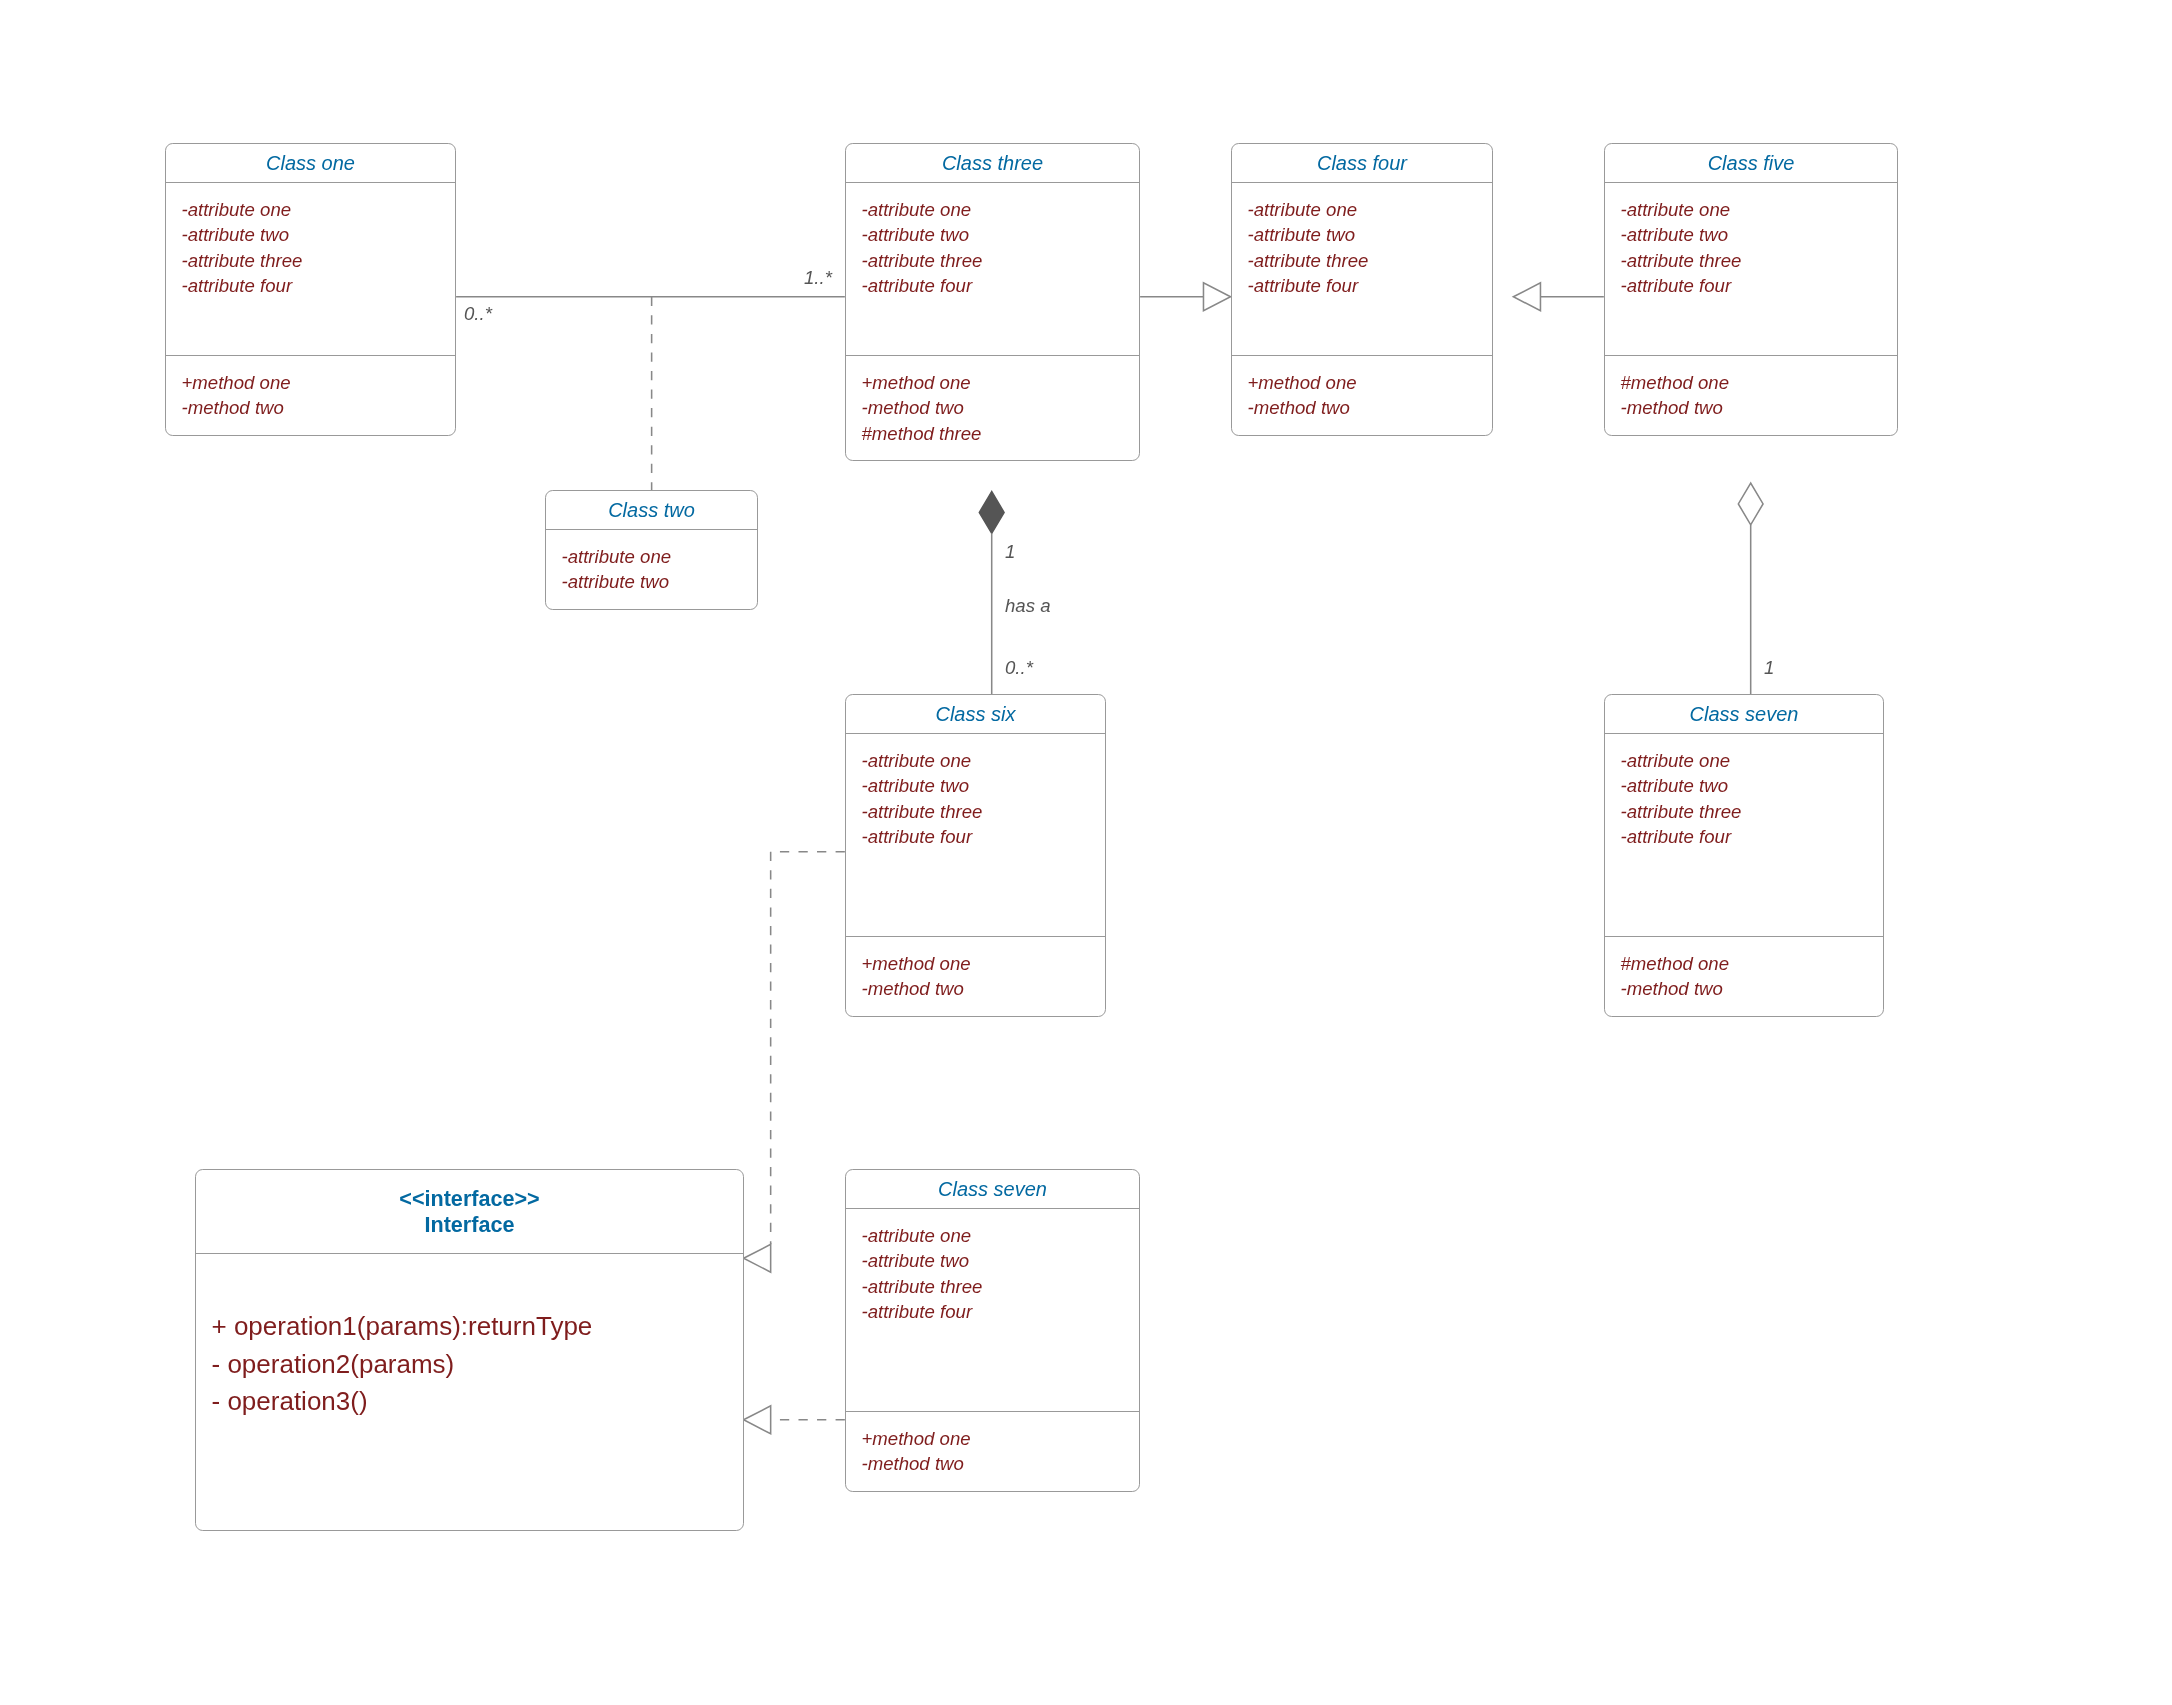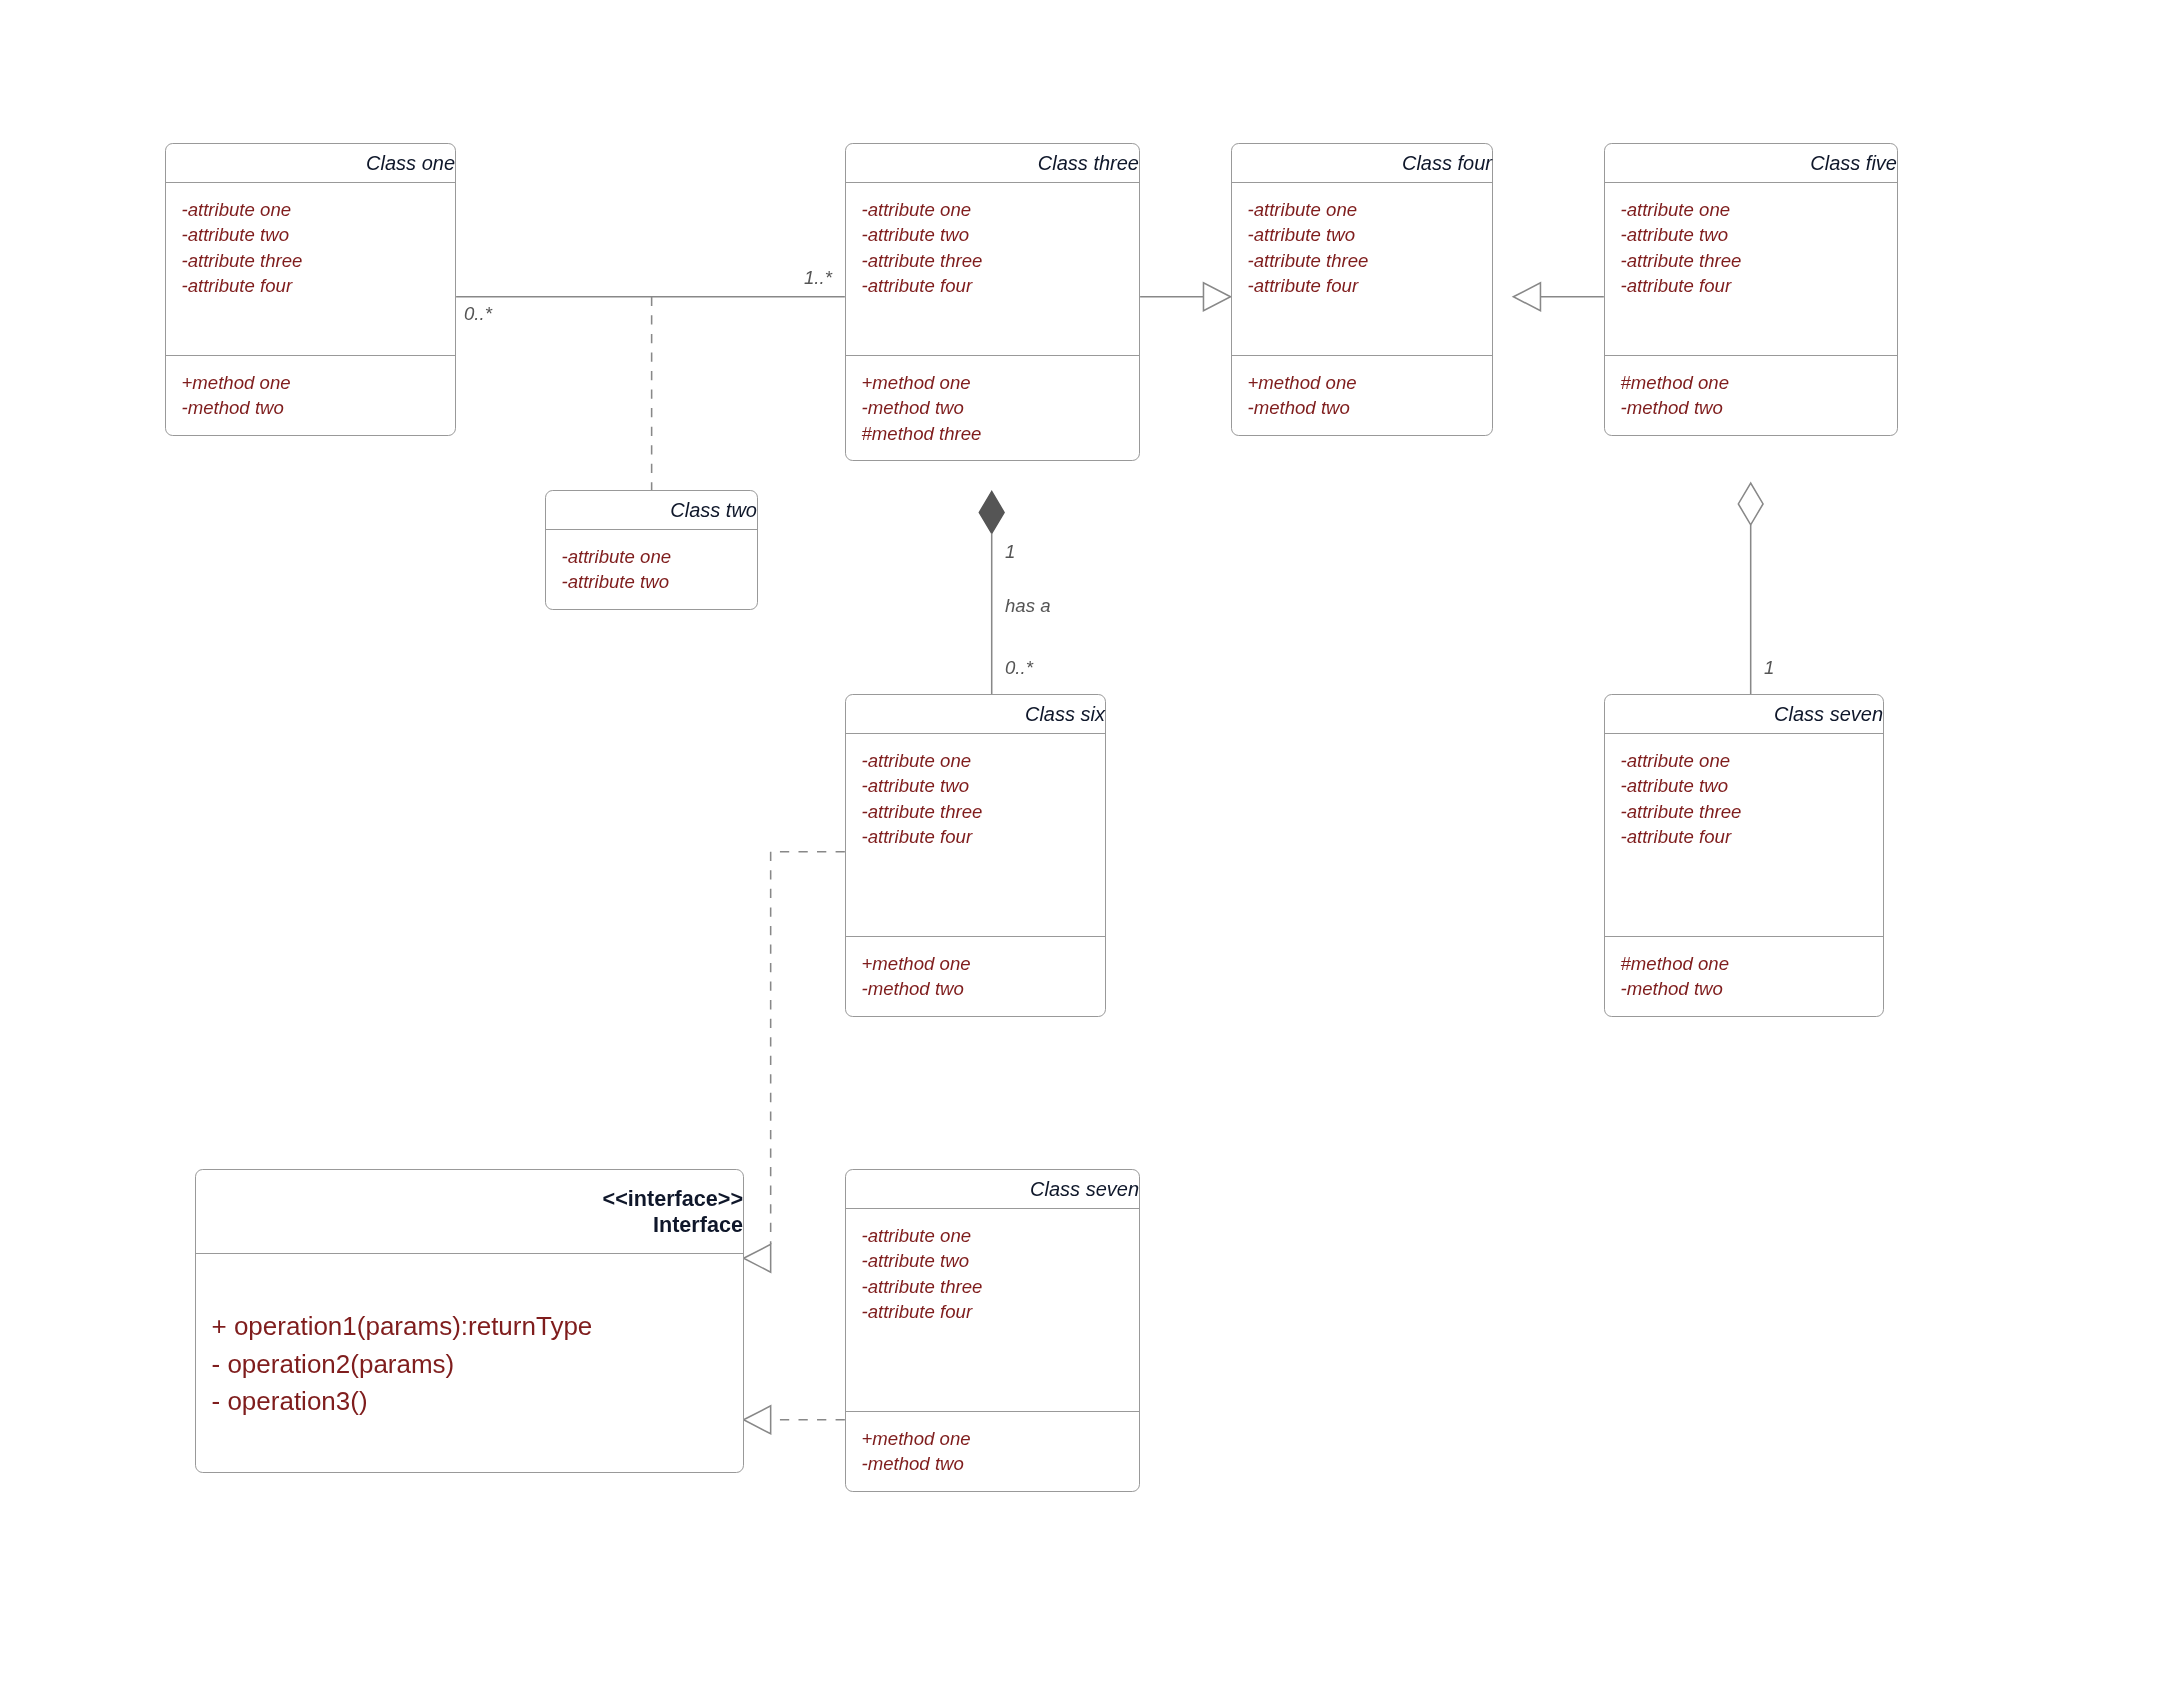--- a/index.html
+++ b/index.html
@@ -1,18 +1,18 @@
 <!DOCTYPE html>
 <html style="font-size:12.4px"><head>
 <meta charset="utf-8">
 <style>
 html,body{margin:0;padding:0;background:#fff;font-family:Arial,Helvetica,sans-serif}
 #canvas{position:relative;width:2172px;height:1705px}
 .uml{position:absolute;border:1.2px solid #999;border-radius:7.7px;background:#fff;box-sizing:border-box}
-.uml .hdr{text-align:right;padding:7.7px 0;font-style:italic;color:#0f172a;font-size:20px;border-bottom:1.2px solid #999}
+.uml .hdr{text-align:center;padding:7.7px 0;font-style:italic;color:#0369a1;font-size:20px;border-bottom:1.2px solid #999}
 .uml .sec{padding:14px 15.5px;font-style:italic;color:#7f1d1d;font-size:18.6px;line-height:1.35}
 .uml .sep{border-top:1.2px solid #999}
 .iface .hdr{font-style:normal;font-weight:normal;font-size:21.6px}
 .iface .hdr .st{font-weight:bold}
 .iface .sec{font-style:normal;font-size:26px;line-height:1.45}
 .lbl{position:absolute;font-style:italic;color:#555;font-size:18.6px}
 svg{position:absolute;left:0;top:0;pointer-events:none}
 </style>
 </head>
 <body>
@@ -152,21 +152,21 @@
     <div>-attribute two</div>
     <div>-attribute  three</div>
     <div>-attribute four</div>
   </div>
   <div class="sec sep">
     <div>+method one</div>
     <div>-method two</div>
   </div>
 </div>
 
-<div class="uml iface" style="left:195px;top:1169px;width:549px;height:304px">
+<div class="uml iface" style="left:195px;top:1169px;width:549px;height:362px">
   <div class="hdr" style="padding:15.5px 0">
     <div class="st">&lt;&lt;interface&gt;&gt;</div>
     <div style="font-weight:bold">Interface</div>
   </div>
   <div class="sec" style="padding-top:54px">
     <div>+ operation1(params):returnType</div>
     <div>- operation2(params)</div>
     <div>- operation3()</div>
   </div>
 </div>

